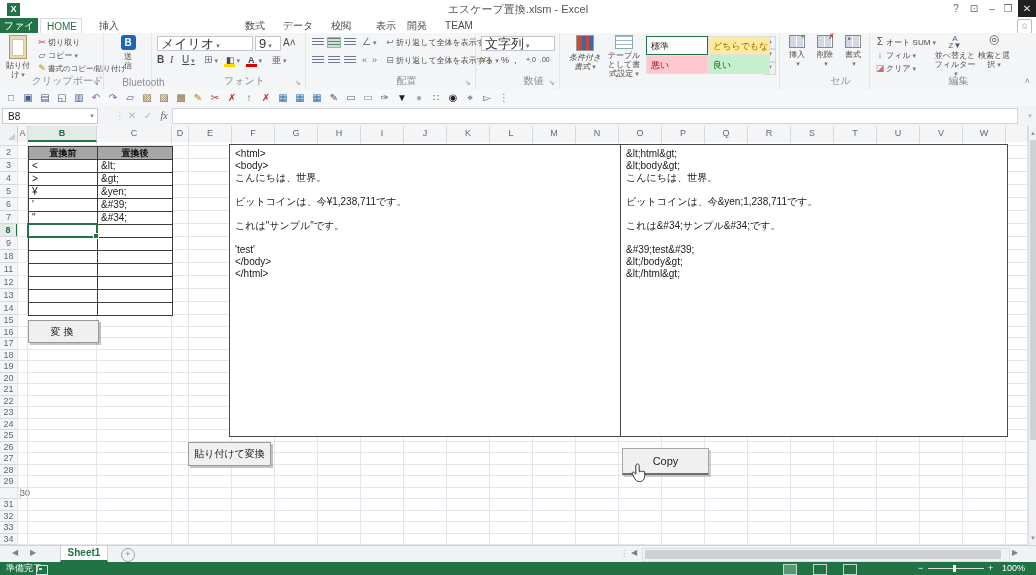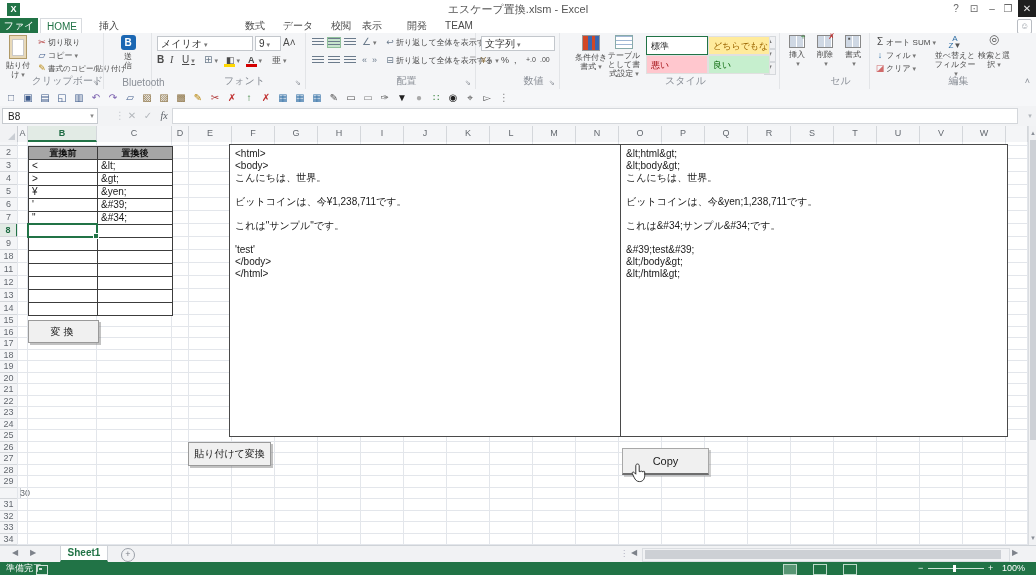--- a/index.html
+++ b/index.html
@@ -25,21 +25,21 @@
   
   .ribbon{position:absolute;left:0;top:33px;width:1036px;height:57px;background:#f4f5f7;border-bottom:1px solid #d2d5da;}
   .rgroup{position:absolute;top:0;height:56px;border-right:1px solid #e2e4e7;box-sizing:border-box;}
   .glabel{position:absolute;bottom:1px;left:16px;width:100%;text-align:center;font-size:10px;color:#8a8f97;}
   .launcher{position:absolute;bottom:2px;right:2px;width:8px;height:8px;font-size:7px;color:#8a8f97;line-height:8px;}
   .bigbtn{position:absolute;top:2px;text-align:center;font-size:8px;color:#4a4a4a;line-height:9px;}
   .bigbtn .bicon{display:block;margin:0 auto 2px auto;}
   .smallbtn{position:absolute;font-size:8px;color:#4a4a4a;white-space:nowrap;line-height:12px;}
   .sicon{display:inline-block;width:12px;text-align:center;font-size:9px;}
   .dd::after{content:"▾";font-size:7px;color:#777;margin-left:2px;}
-  .inputbox{position:absolute;background:#fff;border:1px solid #c3c7cc;font-size:10px;line-height:13px;
+  .inputbox{position:absolute;background:#fff;border:1px solid #c3c7cc;font-size:13px;line-height:13px;
             padding:0 3px;box-sizing:border-box;height:15px;color:#333;}
   .clip-icon{width:16px;height:22px;background:#e8d9b8;border:1px solid #b09a68;position:relative;}
   .clip-icon::after{content:"";position:absolute;left:2px;top:3px;width:10px;height:15px;background:#fff;border:1px solid #c9c9c9;}
   .bt-icon{width:15px;height:15px;background:#1b67b3;border-radius:3px;color:#fff;font-size:10px;
            font-weight:bold;text-align:center;line-height:15px;}
   .lines{display:inline-block;width:12px;height:9px;
          background:repeating-linear-gradient(to bottom,#6b7b8c 0 1px,transparent 1px 3px);}
   .hl{background-color:#c7e4cd;outline:1px solid #8fbf9a;}
   .colorbar{display:inline-block;width:11px;height:3px;vertical-align:bottom;}
   .gal{position:absolute;top:3px;width:62px;height:19px;font-size:9px;line-height:19px;padding-left:4px;
@@ -133,21 +133,21 @@
 
   <div class="tabrow">
     <div class="file-tab">ファイル</div>
     <div id="rtabs">
         <div class="rtab active" style="left: 40px; width: 42px; text-align: center;">HOME</div>
         <div class="rtab" style="left: 86px; width: 34px; text-align: center;">挿入</div>
         <div class="rtab" style="left: 124px; width: 104px; text-align: center; margin-top: 39px;">ページ レイアウト</div>
         <div class="rtab" style="left: 232px; width: 34px; text-align: center;">数式</div>
         <div class="rtab" style="left: 270px; width: 44px; text-align: center;">データ</div>
         <div class="rtab" style="left: 318px; width: 34px; text-align: center;">校閲</div>
-        <div class="rtab" style="left: 356px; width: 34px; text-align: left;">表示</div>
+        <div class="rtab" style="left: 356px; width: 34px; text-align: right;">表示</div>
         <div class="rtab" style="left: 394px; width: 34px; text-align: center;">開発</div>
         <div class="rtab" style="left: 432px; width: 42px; text-align: center;">TEAM</div>
       </div>
     <div class="avatar">☺</div>
   </div>
 
   <div class="ribbon">
 
     <div class="rgroup" style="left:0;width:104px;">
       <div class="bigbtn" style="left:3px;width:30px;">
@@ -206,33 +206,32 @@
       <div class="smallbtn dd" style="left:5px;top:21px;font-size:9px;color:#8a7040;">¥</div>
       <div class="smallbtn" style="left:25px;top:21px;font-size:9px;">%</div>
       <div class="smallbtn" style="left:38px;top:21px;font-size:9px;">,</div>
       <div class="smallbtn" style="left:50px;top:21px;font-size:7px;">+.0</div>
       <div class="smallbtn" style="left:64px;top:21px;font-size:7px;">.00</div>
       <div class="glabel">数値</div>
       <div class="launcher">⇘</div>
     </div>
 
     <div class="rgroup" style="left:560px;width:220px;">
-      <div class="bigbtn" style="left:12px;width:38px;">
+      <div class="bigbtn" style="left:6px;width:38px;font-style:italic;">
         <span class="bicon cfmt-icon"></span>
         <span>条件付き書式</span><span class="dd"></span>
       </div>
       <div class="bigbtn" style="left:44px;width:40px;">
         <span class="bicon tfmt-icon"></span>
         <span>テーブルとして書式設定</span><span class="dd"></span>
       </div>
       <div id="style-gallery"></div>
       <div class="galscroll" style="left:204px;top:3px;height:13px;">▲</div>
       <div class="galscroll" style="left:204px;top:16px;height:13px;">▼</div>
       <div class="galscroll" style="left:204px;top:29px;height:13px;">▼</div>
-      <div class="glabel">スタイル</div>
     <div class="gal sel" style="left: 86px; top: 3px; background: rgb(255, 255, 255); color: rgb(31, 31, 31);">標準</div>
         <div class="gal" style="left: 148px; top: 3px; background: rgb(255, 235, 156); color: rgb(156, 101, 0);">どちらでもない</div>
         <div class="gal" style="left: 86px; top: 22px; background: rgb(255, 199, 206); color: rgb(156, 0, 6);">悪い</div>
         <div class="gal" style="left: 148px; top: 22px; background: rgb(198, 239, 206); color: rgb(0, 97, 0);">良い</div>
       </div>
 
     <div class="rgroup" style="left:780px;width:90px;">
       <div class="bigbtn" style="left:4px;width:26px;">
         <span class="bicon cell-ic">
             <span style="position:absolute;right:-3px;top:-4px;color:#2e7d32;">＋</span>

